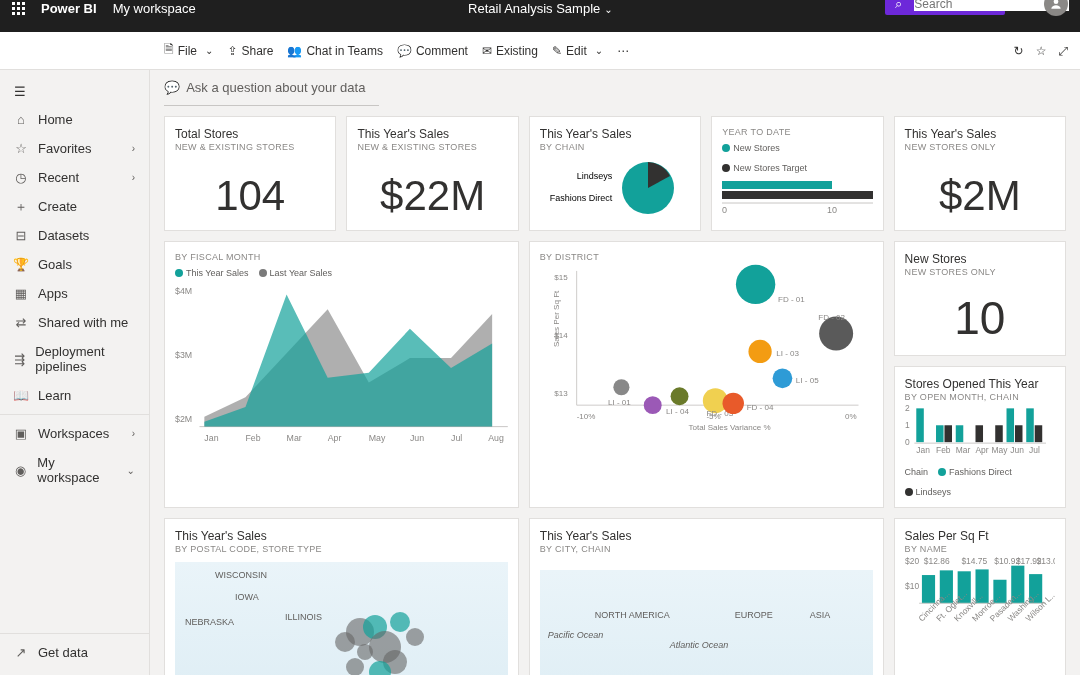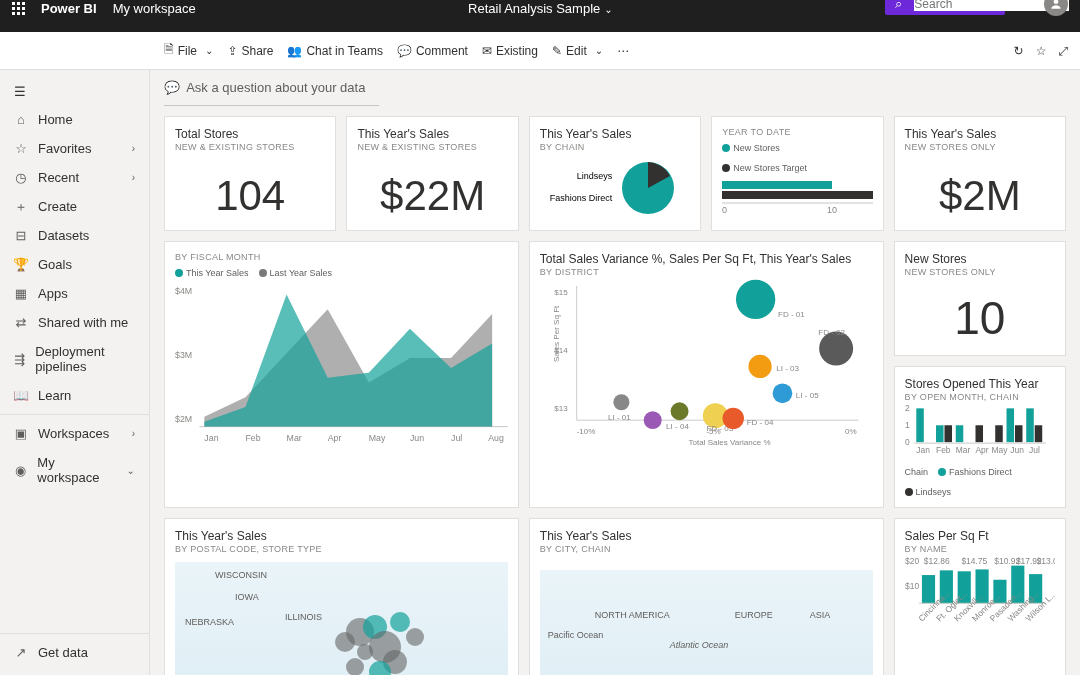--- a/index.html
+++ b/index.html
@@ -268,21 +268,20 @@
             <text x="72" y="165">Feb</text>
             <text x="114" y="165">Mar</text>
             <text x="156" y="165">Apr</text>
             <text x="198" y="165">May</text>
             <text x="240" y="165">Jun</text>
             <text x="282" y="165">Jul</text>
             <text x="320" y="165">Aug</text>
         </svg>
       </div>
       <div class="tile big" style="grid-column:span 2">
-        <div class="tile-title">Total Sales Variance %, Sales Per Sq Ft, This Year's Sales</div>
         <div class="tile-subtitle">By District</div>
         <svg class="scatter-svg" viewBox="0 0 340 190">
           <text x="0" y="20">$15</text>
           <text x="0" y="85">$14</text>
           <text x="0" y="150">$13</text>
           <text x="5" y="95" transform="rotate(-90 5 95)">Sales Per Sq Ft</text>
           <line x1="25" y1="160" x2="340" y2="160" class="axis"></line>
             <line x1="25" y1="10" x2="25" y2="160" class="axis"></line>
           <circle cx="225" cy="25" r="22" fill="#12a19a"></circle>
             <text x="250" y="45">FD - 01</text>
@@ -377,21 +376,21 @@
         </div>
       </div>
       <div class="tile" style="grid-column:span 2">
         <div class="tile-title">This Year's Sales</div>
         <div class="tile-subtitle">By City, Chain</div>
         <div class="map-placeholder" style="margin-top:16px">
           <span class="map-label" style="top:40px;left:55px">NORTH AMERICA</span>
           <span class="map-label" style="top:40px;left:195px">EUROPE</span>
           <span class="map-label" style="top:40px;left:270px">ASIA</span>
 
-          <span style="position:absolute;top:60px;left:8px;">Pacific Ocean</span>
+          <span style="position:absolute;top:60px;left:8px;font-style:italic">Pacific Ocean</span>
           <span style="position:absolute;top:70px;left:130px;font-style:italic">Atlantic Ocean</span>
 
         </div>
       </div>
       <div class="tile">
         <div class="tile-title">Sales Per Sq Ft</div>
         <div class="tile-subtitle">By Name</div>
         <svg width="100%" height="75" viewBox="0 0 160 75">
           <text x="0" y="8">$20</text>
             <text x="0" y="35">$10</text>

